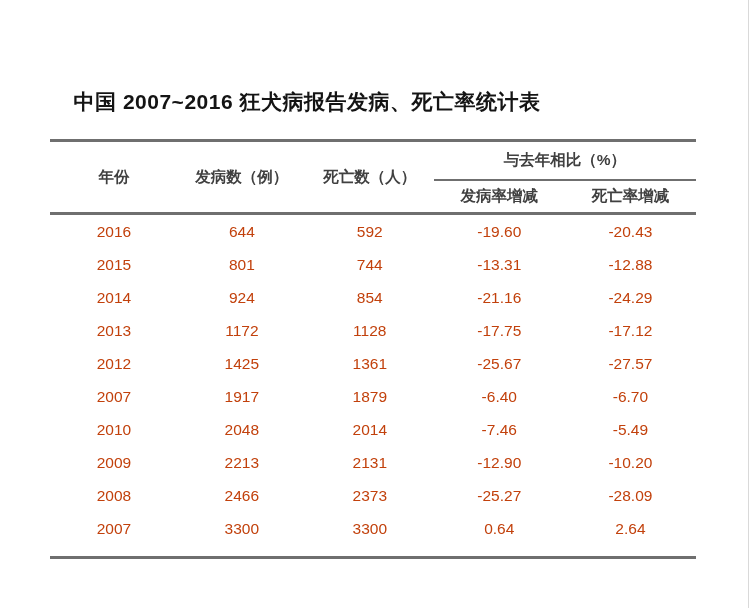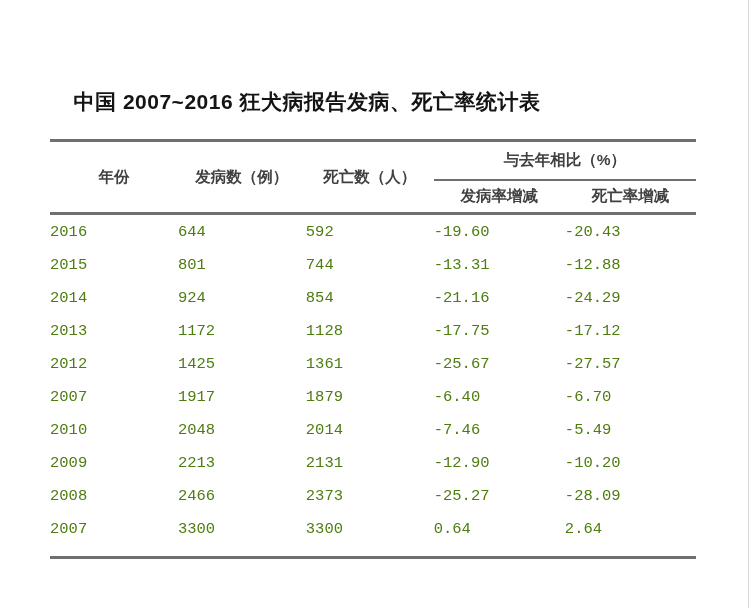--- a/index.html
+++ b/index.html
@@ -54,26 +54,26 @@
     text-align: center;
     vertical-align: middle;
     padding: 0;
   }
   tr.head-row-1 th { height: 37px; }
   tr.head-row-2 th { height: 31px; }
   th.span-head {
     border-bottom: 2px solid #6f6f6f;
   }
   table.stats td {
-    text-align: left;
+    text-align: center;
     vertical-align: middle;
     height: 33px;
     font-size: 15.5px;
-    color: #4d7c0f;
-    font-family: Liberation Mono, monospace;
+    color: #c2410c;
+    font-family: Liberation Sans, sans-serif;
     padding: 0;
   }
   col.c1, col.c2, col.c3 { width: 19.8%; }
   col.c4 { width: 20.3%; }
   col.c5 { width: 20.3%; }
 </style>
 </head>
 <body>
 
 <div class="page">

